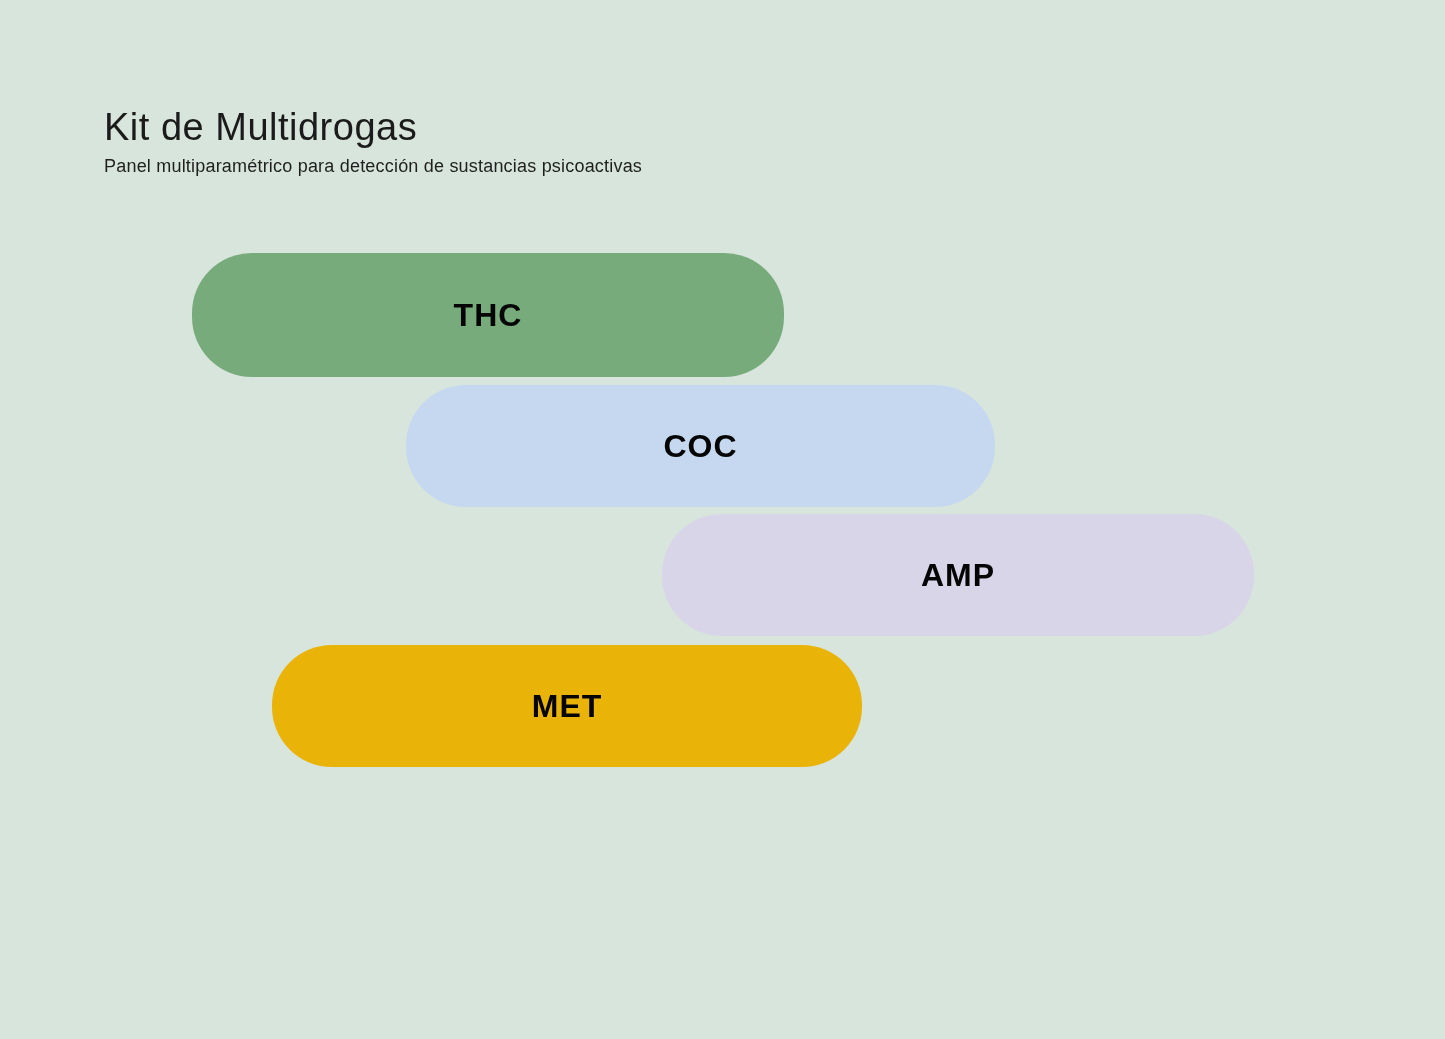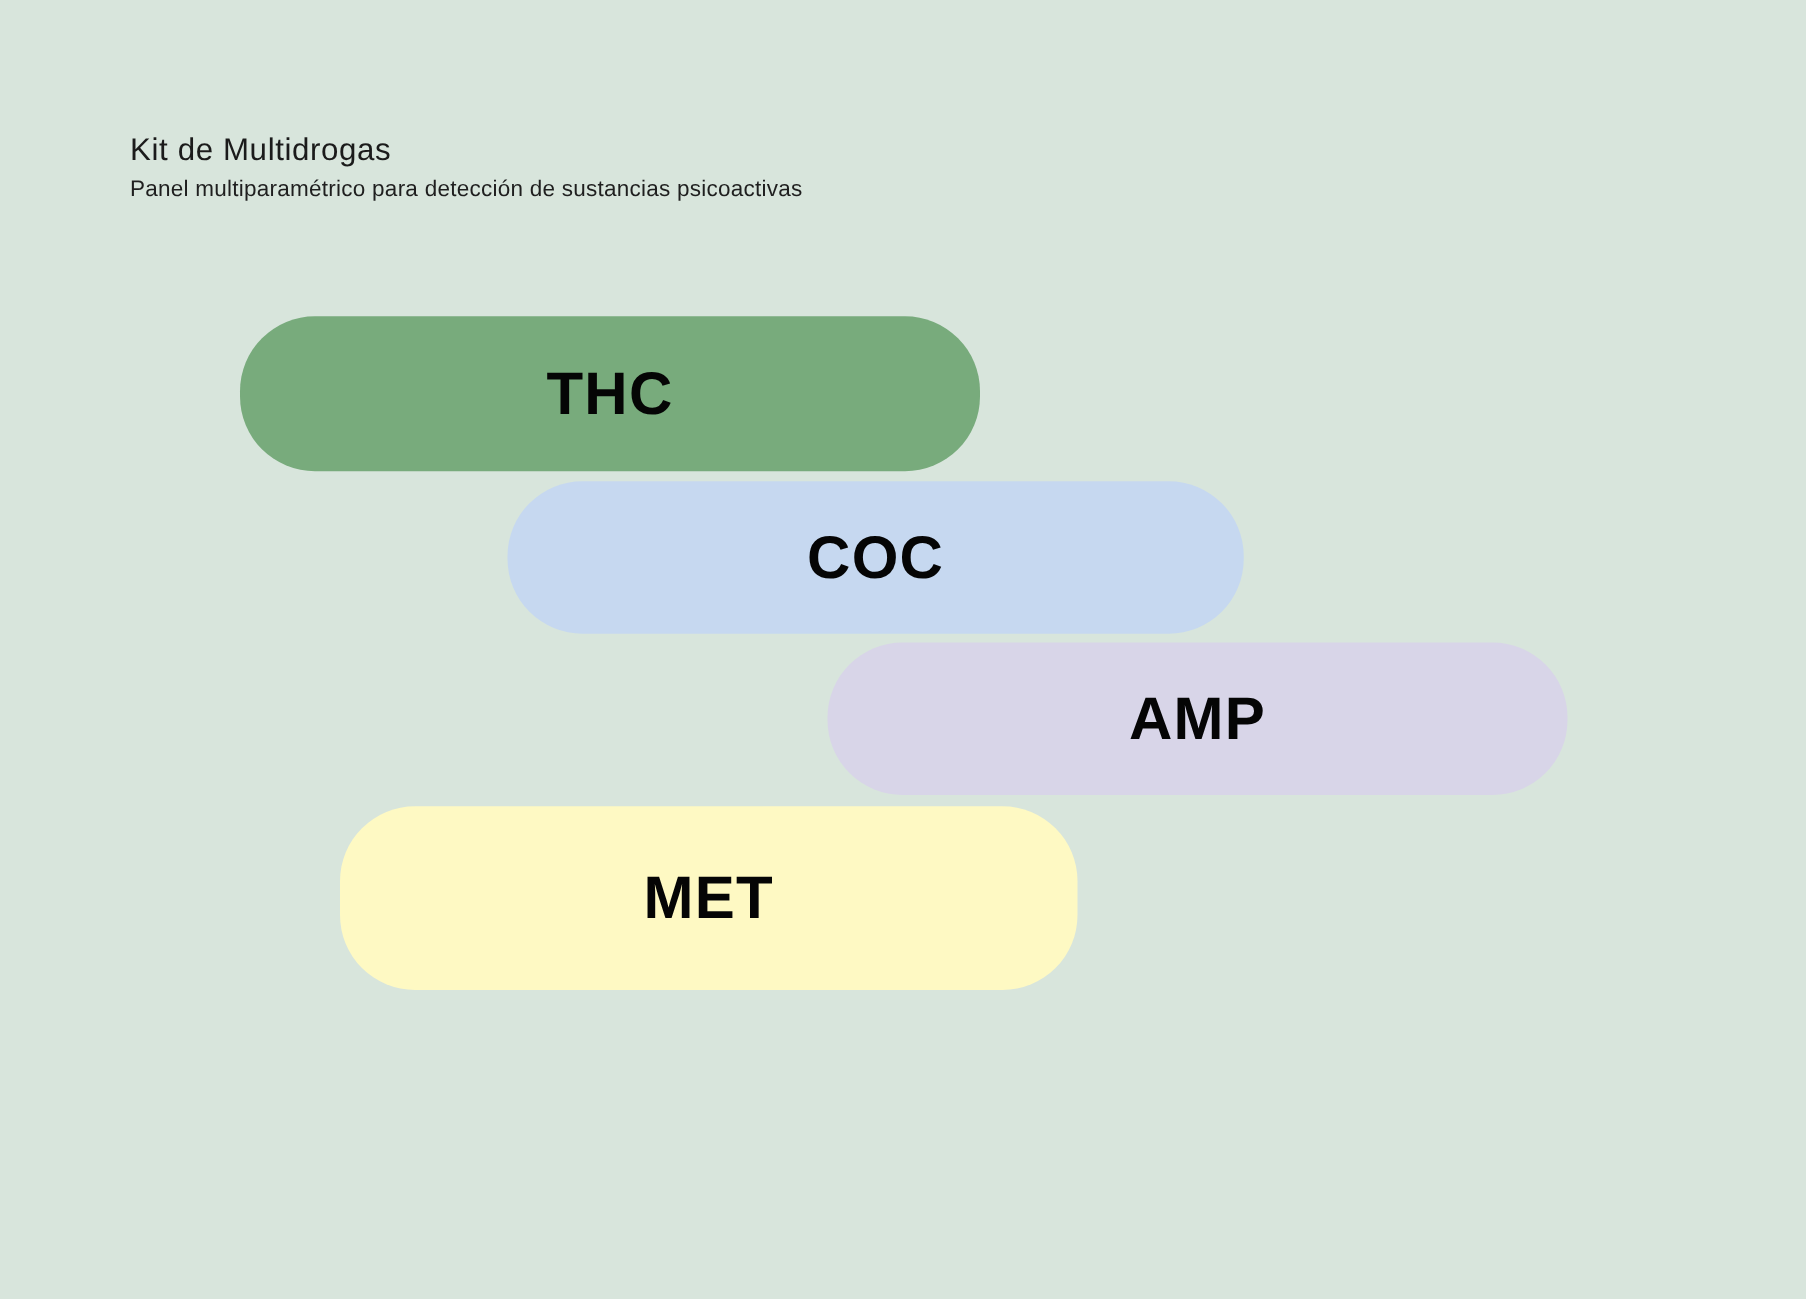--- a/index.html
+++ b/index.html
@@ -16,21 +16,21 @@
     background: #d8e5dc;
     overflow: hidden;
   }
   .header {
     position: absolute;
     left: 104px;
     top: 106px;
   }
   .page-title {
     margin: 0;
-    font-size: 25px;
+    font-size: 38px;
     font-weight: 400;
     line-height: 1.15;
     color: #1b1b1b;
     letter-spacing: 0.5px;
   }
   .page-subtitle {
     margin: 6px 0 0 0;
     font-size: 18px;
     font-weight: 400;
     color: #1f1f1f;
@@ -41,21 +41,21 @@
     inset: 0;
   }
   .pill {
     position: absolute;
     border-radius: 60px;
     display: flex;
     align-items: center;
     justify-content: center;
   }
   .pill span {
-    font-size: 48px;
+    font-size: 32px;
     font-weight: 700;
     color: #050505;
     letter-spacing: 1px;
   }
 </style>
 </head>
 <body>
 
 <div class="canvas">
   <div class="header">
@@ -65,17 +65,17 @@
   <div class="panel-area">
       <div class="pill" style="left: 192px; top: 253px; width: 592px; height: 124px; background: rgb(120, 171, 124);">
         <span>THC</span>
       </div>
       <div class="pill" style="left: 406px; top: 385px; width: 589px; height: 122px; background: rgb(198, 216, 240);">
         <span>COC</span>
       </div>
       <div class="pill" style="left: 662px; top: 514px; width: 592px; height: 122px; background: rgb(216, 213, 232);">
         <span>AMP</span>
       </div>
-      <div class="pill" style="left: 272px; top: 645px; width: 590px; height: 147px; background: #fef9c3;">
+      <div class="pill" style="left: 272px; top: 645px; width: 590px; height: 122px; background: #eab308;">
         <span>MET</span>
       </div>
     </div>
 </div>
 
 </body></html>

